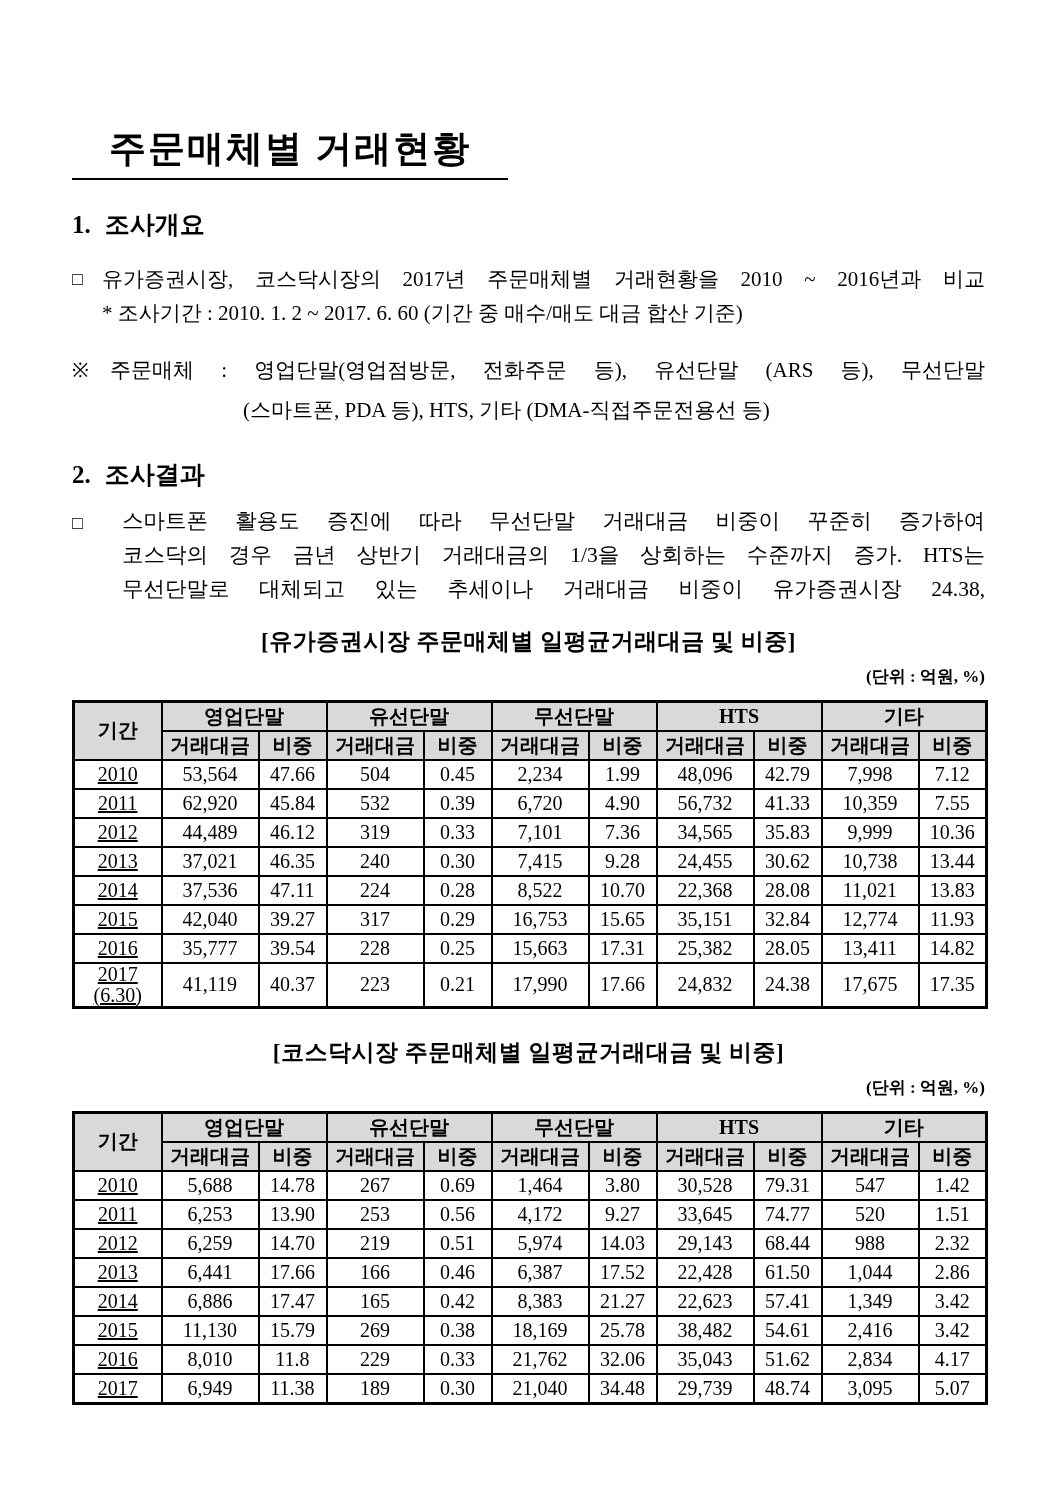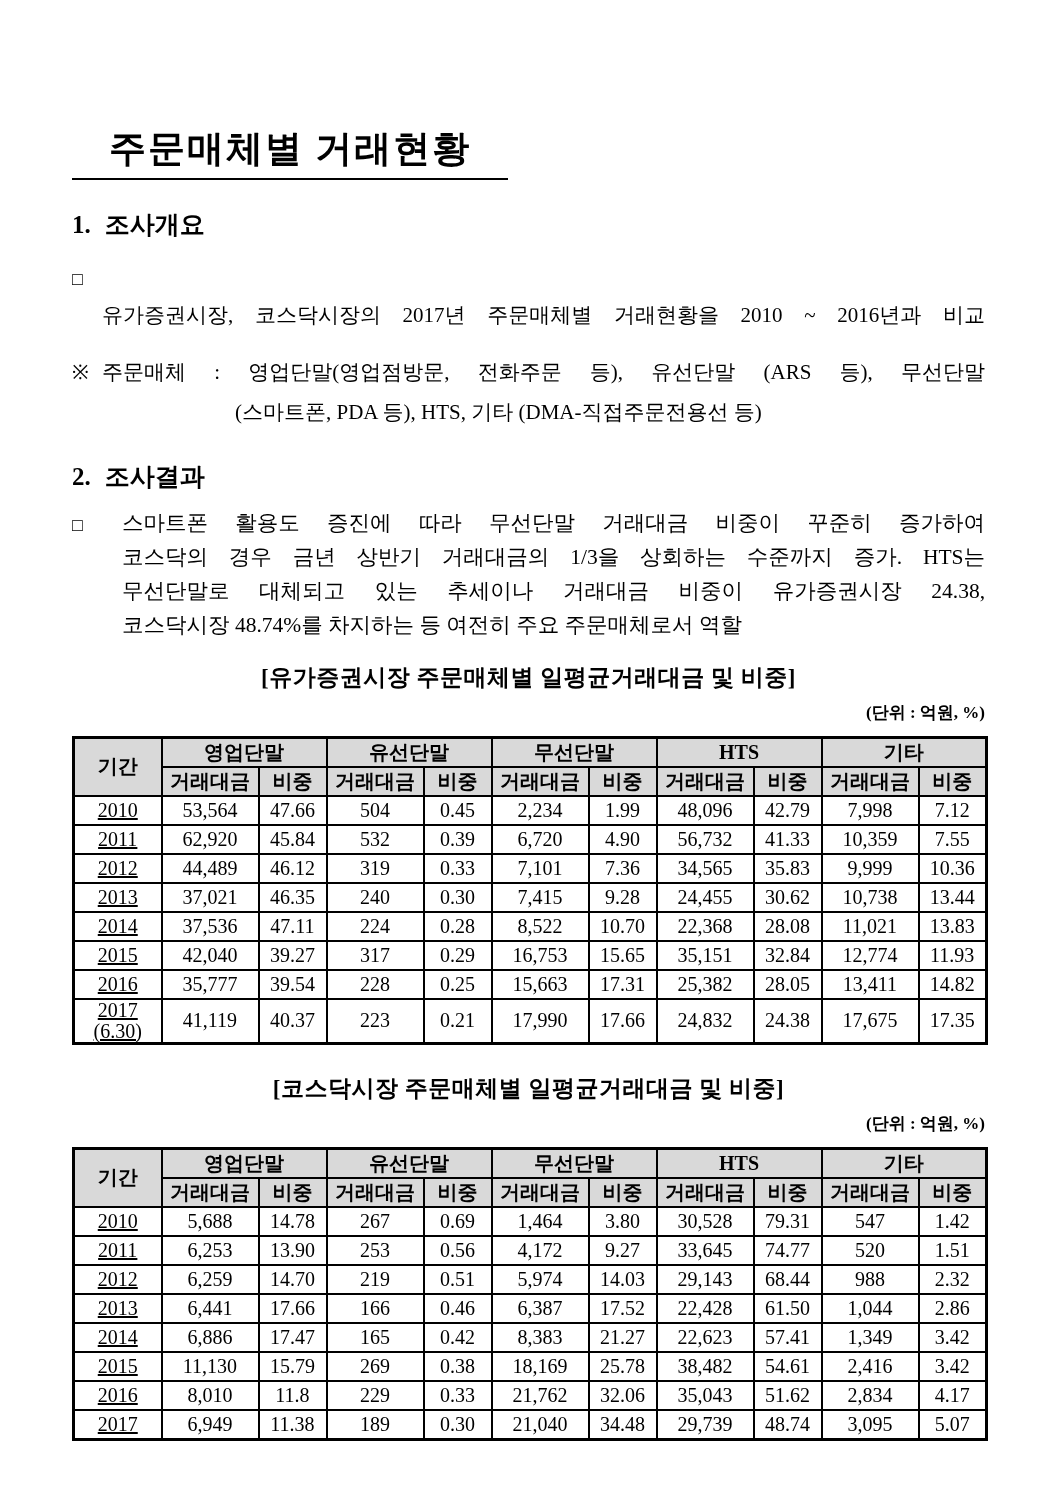--- a/index.html
+++ b/index.html
@@ -44,30 +44,30 @@
     display: flex;
     margin-top: 22px;
     font-size: 21px;
     line-height: 34px;
   }
   .bullet-row .marker {
     flex: none;
     width: 30px;
     font-size: 18px;
   }
-  .bullet-row .text-col { flex: 1; min-width: 0; margin-top: 36px; }
+  .bullet-row .text-col { flex: 1; min-width: 0; }
 
   .note-row {
     display: flex;
     margin-top: 20px;
     font-size: 21px;
     line-height: 40px;
   }
   .note-row .marker { flex: none; width: 30px; font-size: 20px; }
-  .note-row .text-col { flex: 1; min-width: 0; }
+  .note-row .text-col { flex: 1; min-width: 0; margin-left: 8px; }
   .note-line2 { margin-left: 133px; }
 
   .results-row {
     display: flex;
     margin-top: 14px;
     font-size: 21.5px;
     line-height: 34px;
   }
   .results-row .marker { flex: none; width: 50px; font-size: 18px; padding-top: 2px; }
   .results-row .text-col { flex: 1; min-width: 0; }
@@ -136,20 +136,21 @@
   </div>
 
   <div class="sec-heading">
     <span class="sec-num">1.</span><span>조사개요</span>
   </div>
 
   <div class="bullet-row">
     <span class="marker">□</span>
     <div class="text-col">
       <div class="jline">유가증권시장, 코스닥시장의 2017년 주문매체별 거래현황을 2010 ~ 2016년과 비교</div>
+      <div>* 조사기간 : 2010. 1. 2 ~ 2017. 6. 60 (기간 중 매수/매도 대금 합산 기준)</div>
     </div>
   </div>
 
   <div class="note-row">
     <span class="marker">※</span>
     <div class="text-col">
       <div class="jline">주문매체 : 영업단말(영업점방문, 전화주문 등), 유선단말 (ARS 등), 무선단말</div>
       <div class="note-line2">(스마트폰, PDA 등), HTS, 기타 (DMA-직접주문전용선 등)</div>
     </div>
   </div>
@@ -157,21 +158,20 @@
   <div class="sec-heading">
     <span class="sec-num">2.</span><span>조사결과</span>
   </div>
 
   <div class="results-row">
     <span class="marker">□</span>
     <div class="text-col">
       <div class="jline">스마트폰 활용도 증진에 따라 무선단말 거래대금 비중이 꾸준히 증가하여</div>
       <div class="jline">코스닥의 경우 금년 상반기 거래대금의 1/3을 상회하는 수준까지 증가. HTS는</div>
       <div class="jline">무선단말로 대체되고 있는 추세이나 거래대금 비중이 유가증권시장 24.38,</div>
-      <div>코스닥시장 48.74%를 차지하는 등 여전히 주요 주문매체로서 역할</div>
     </div>
   </div>
 
   <div class="table-title">[유가증권시장 주문매체별 일평균거래대금 및 비중]</div>
   <div class="unit-note">(단위 : 억원, %)</div>
 
   <table class="data-table">
     <colgroup>
       <col class="c-period">
         <col class="c-amt">

